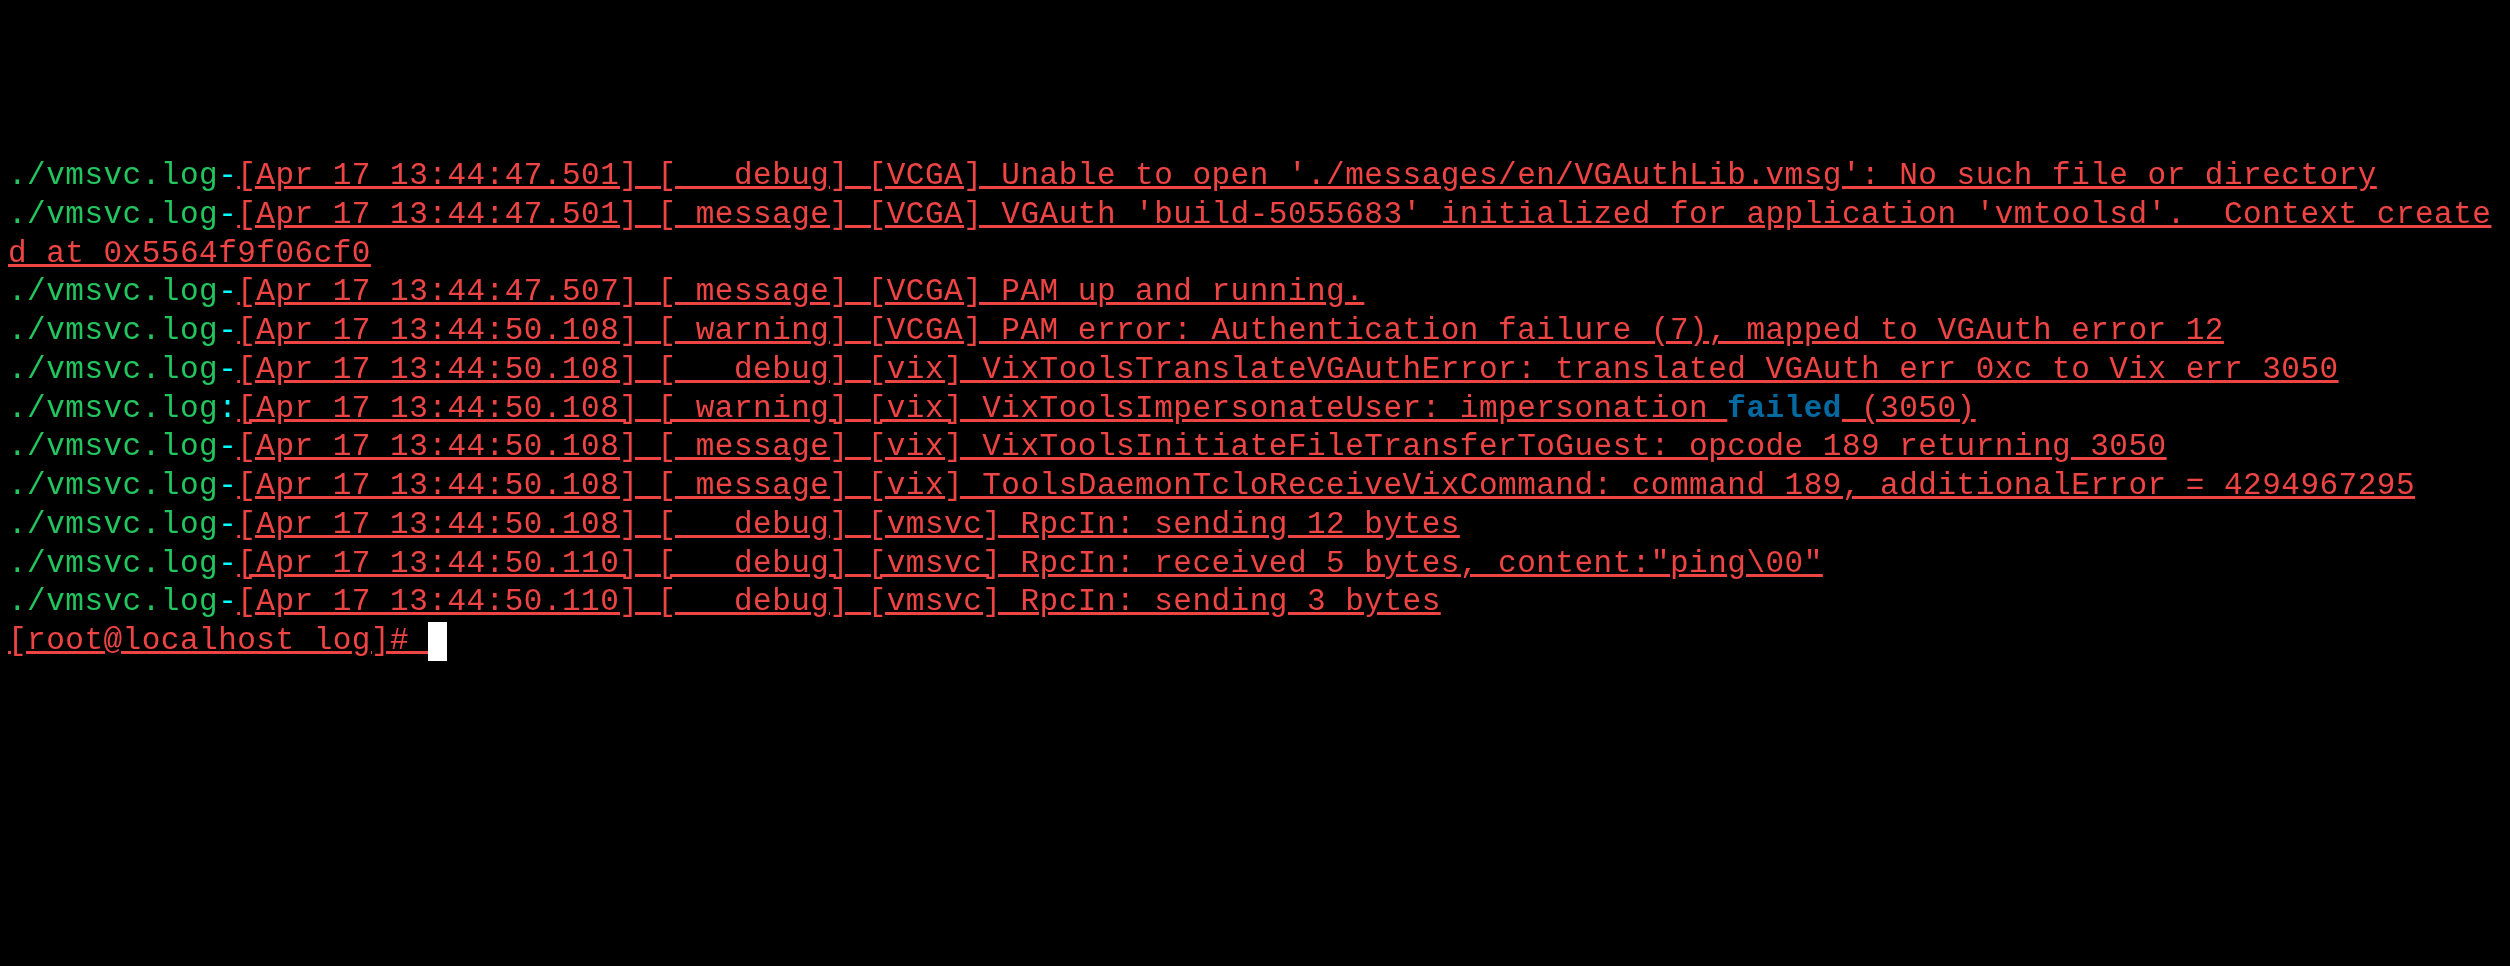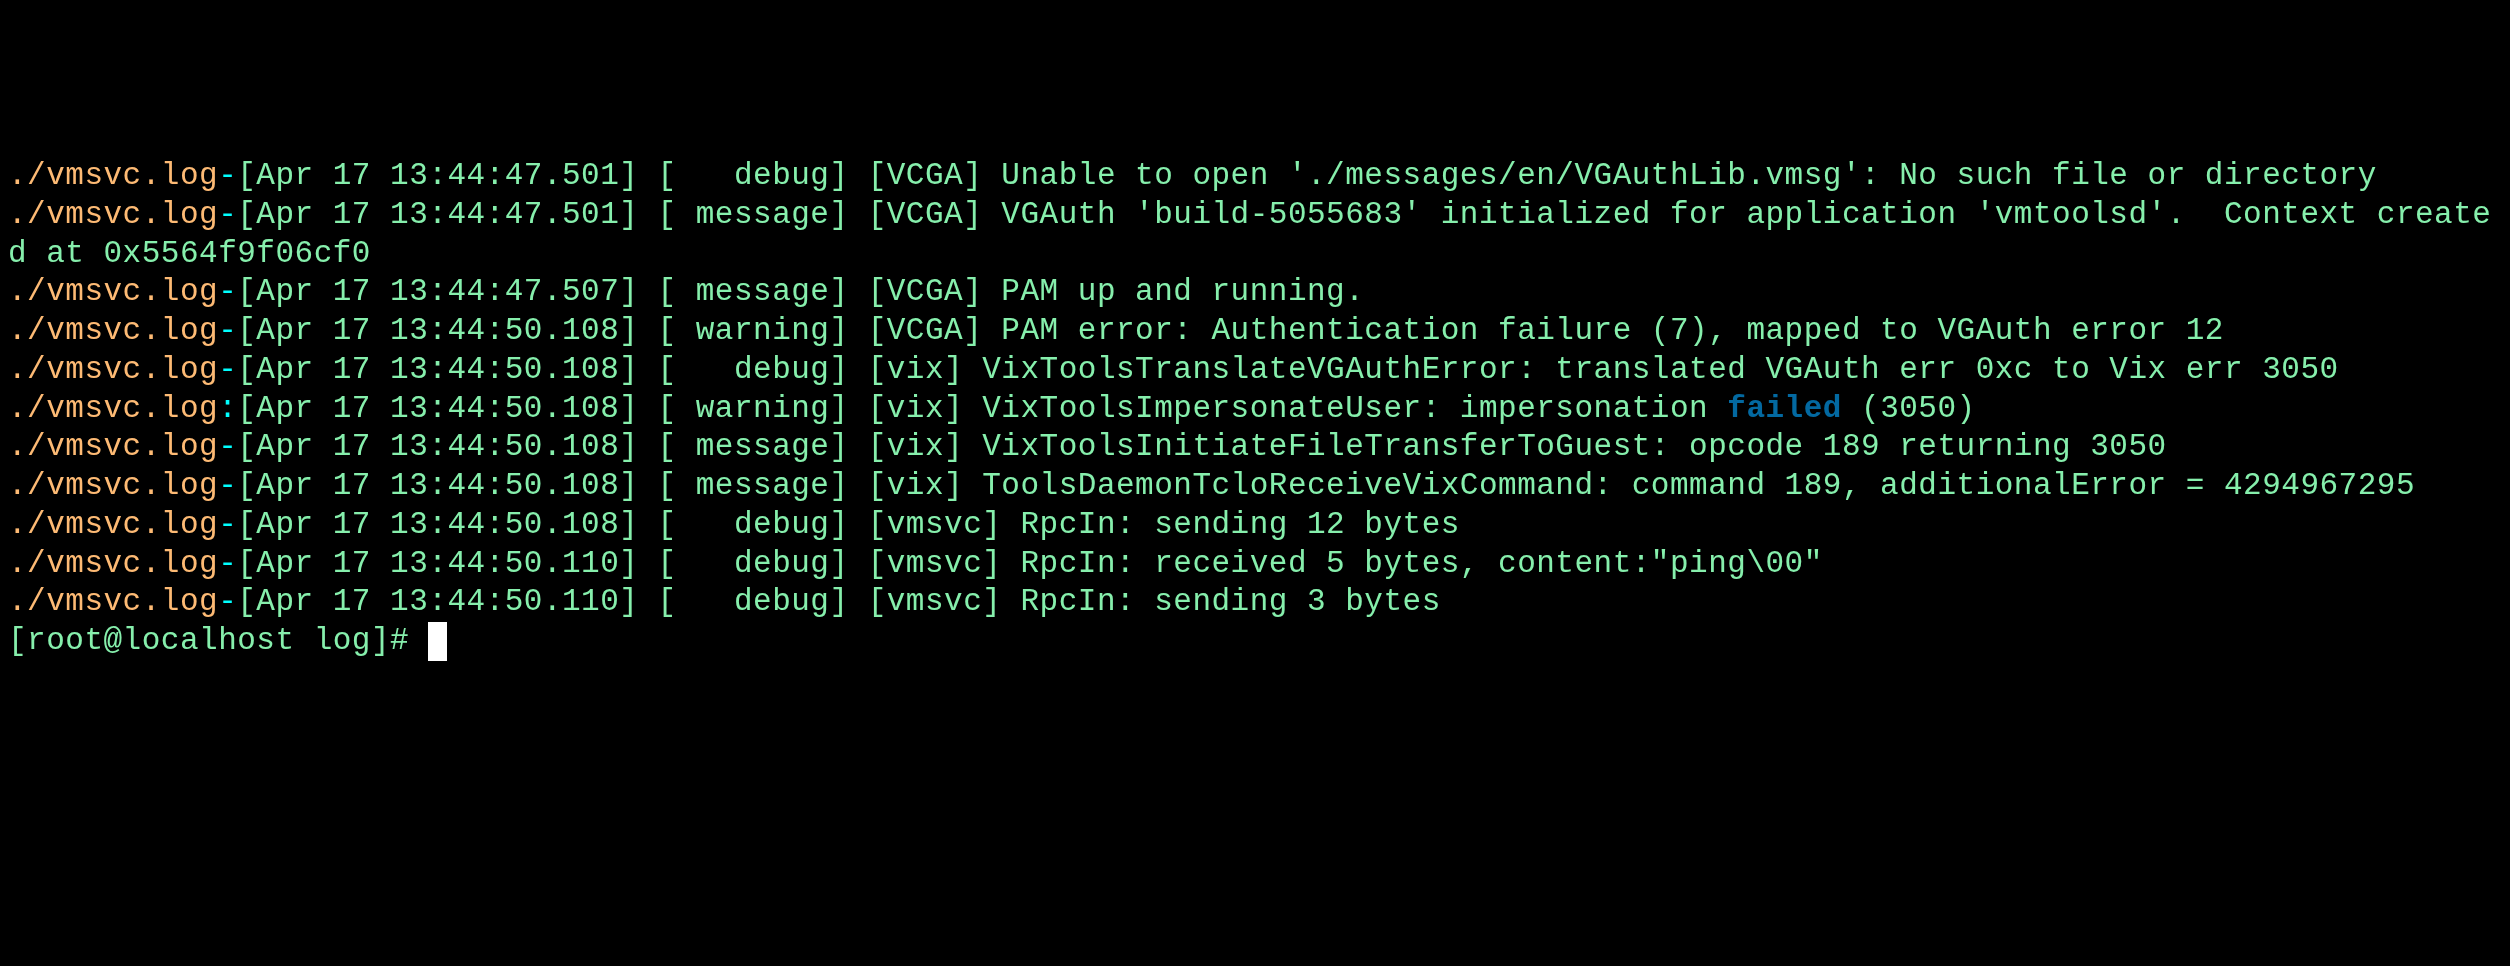--- a/index.html
+++ b/index.html
@@ -12,31 +12,32 @@
       font-family: 'Consolas', 'Courier New', monospace;
       font-size: 31px;
       line-height: 1.25;
       color: #ffffff;
       padding: 2px 8px;
       white-space: pre-wrap;
       word-break: break-all;
       letter-spacing: 0.5px;
     }
     .filename {
-      color: #fdba74;
+      color: #22c55e;
       text-align: center;
     }
     .sep-dash {
       color: #00ffff;
     }
     .sep-colon {
       color: #00ffff;
     }
     .text {
-      color: #86efac;
+      color: #ef4444;
+      text-decoration: underline;
     }
     .failed {
       color: #0369a1;
       font-weight: bold;
     }
     .cursor {
       background: #ffffff;
       color: #000000;
       display: inline-block;
       width: 0.6em;

